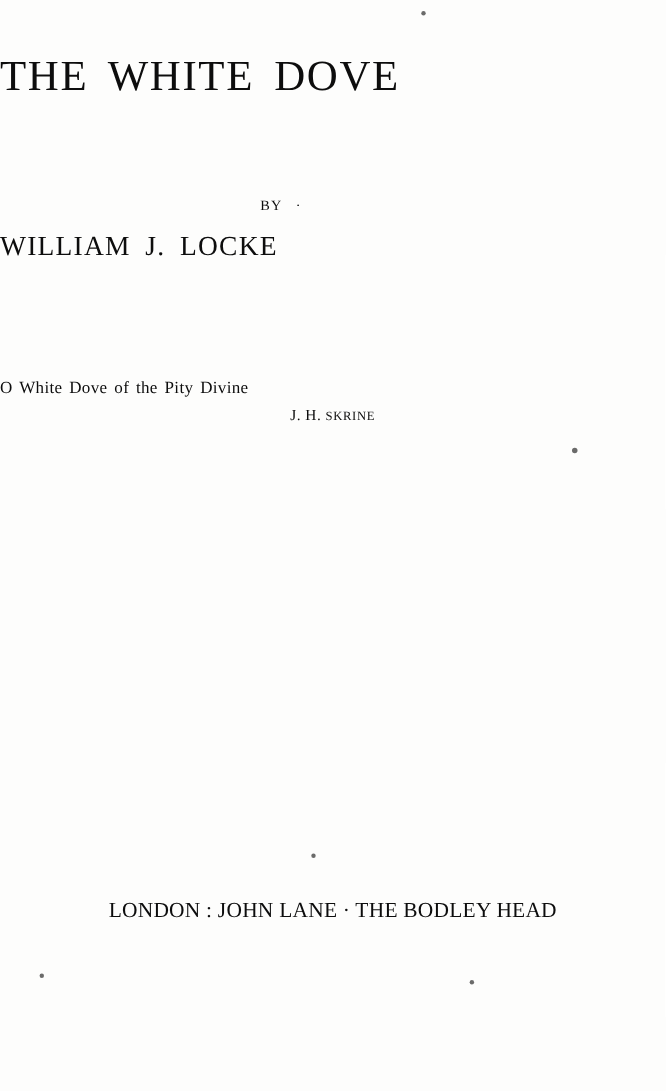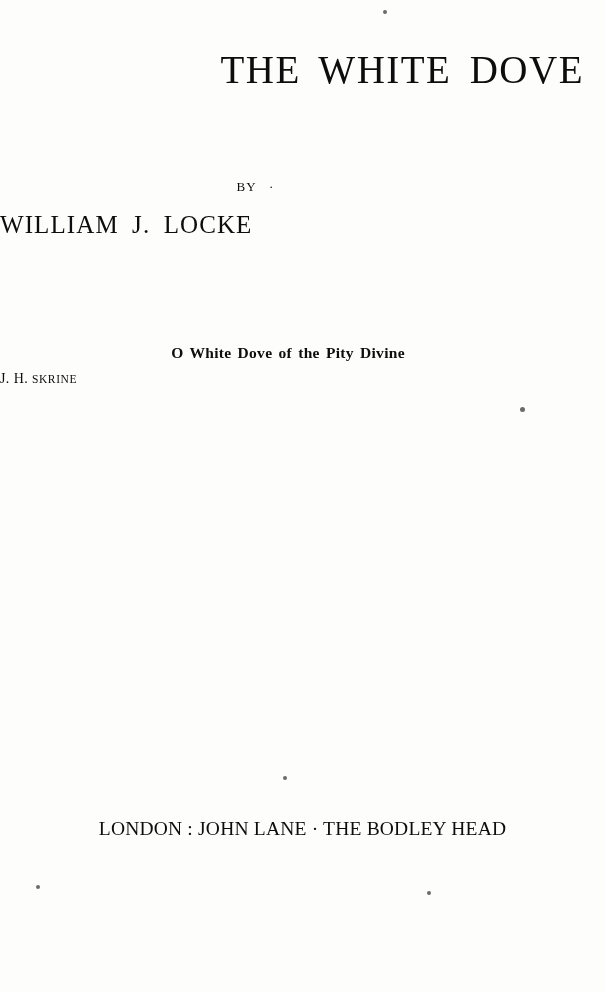--- a/index.html
+++ b/index.html
@@ -28,21 +28,21 @@
     background: #3a3a3a;
     border-radius: 50%;
     opacity: 0.75;
   }
 
   .title {
     position: absolute;
     top: 47px;
     left: 0;
     width: 584px;
-    text-align: right;
+    text-align: left;
     font-family: "Liberation Serif", serif;
     font-size: 39px;
     letter-spacing: 1.5px;
     word-spacing: 7px;
     white-space: nowrap;
   }
 
   .byline {
     position: absolute;
     top: 179px;
@@ -67,32 +67,32 @@
     letter-spacing: 1.1px;
     word-spacing: 6px;
     white-space: nowrap;
   }
 
   .epigraph {
     position: absolute;
     top: 344px;
     left: 0;
     width: 576px;
-    text-align: center;
+    text-align: left;
     font-size: 15.5px;
     letter-spacing: 0.3px;
     word-spacing: 2px;
-    font-weight: bold;
   }
 
   .epigraph-attr {
     position: absolute;
     top: 371px;
     left: 0;
     width: 605px;
+    text-align: center;
     box-sizing: border-box;
     font-size: 14px;
     letter-spacing: 0.4px;
   }
   .epigraph-attr .smallcaps {
     font-size: 11.5px;
     letter-spacing: 0.6px;
   }
 
   .imprint {

